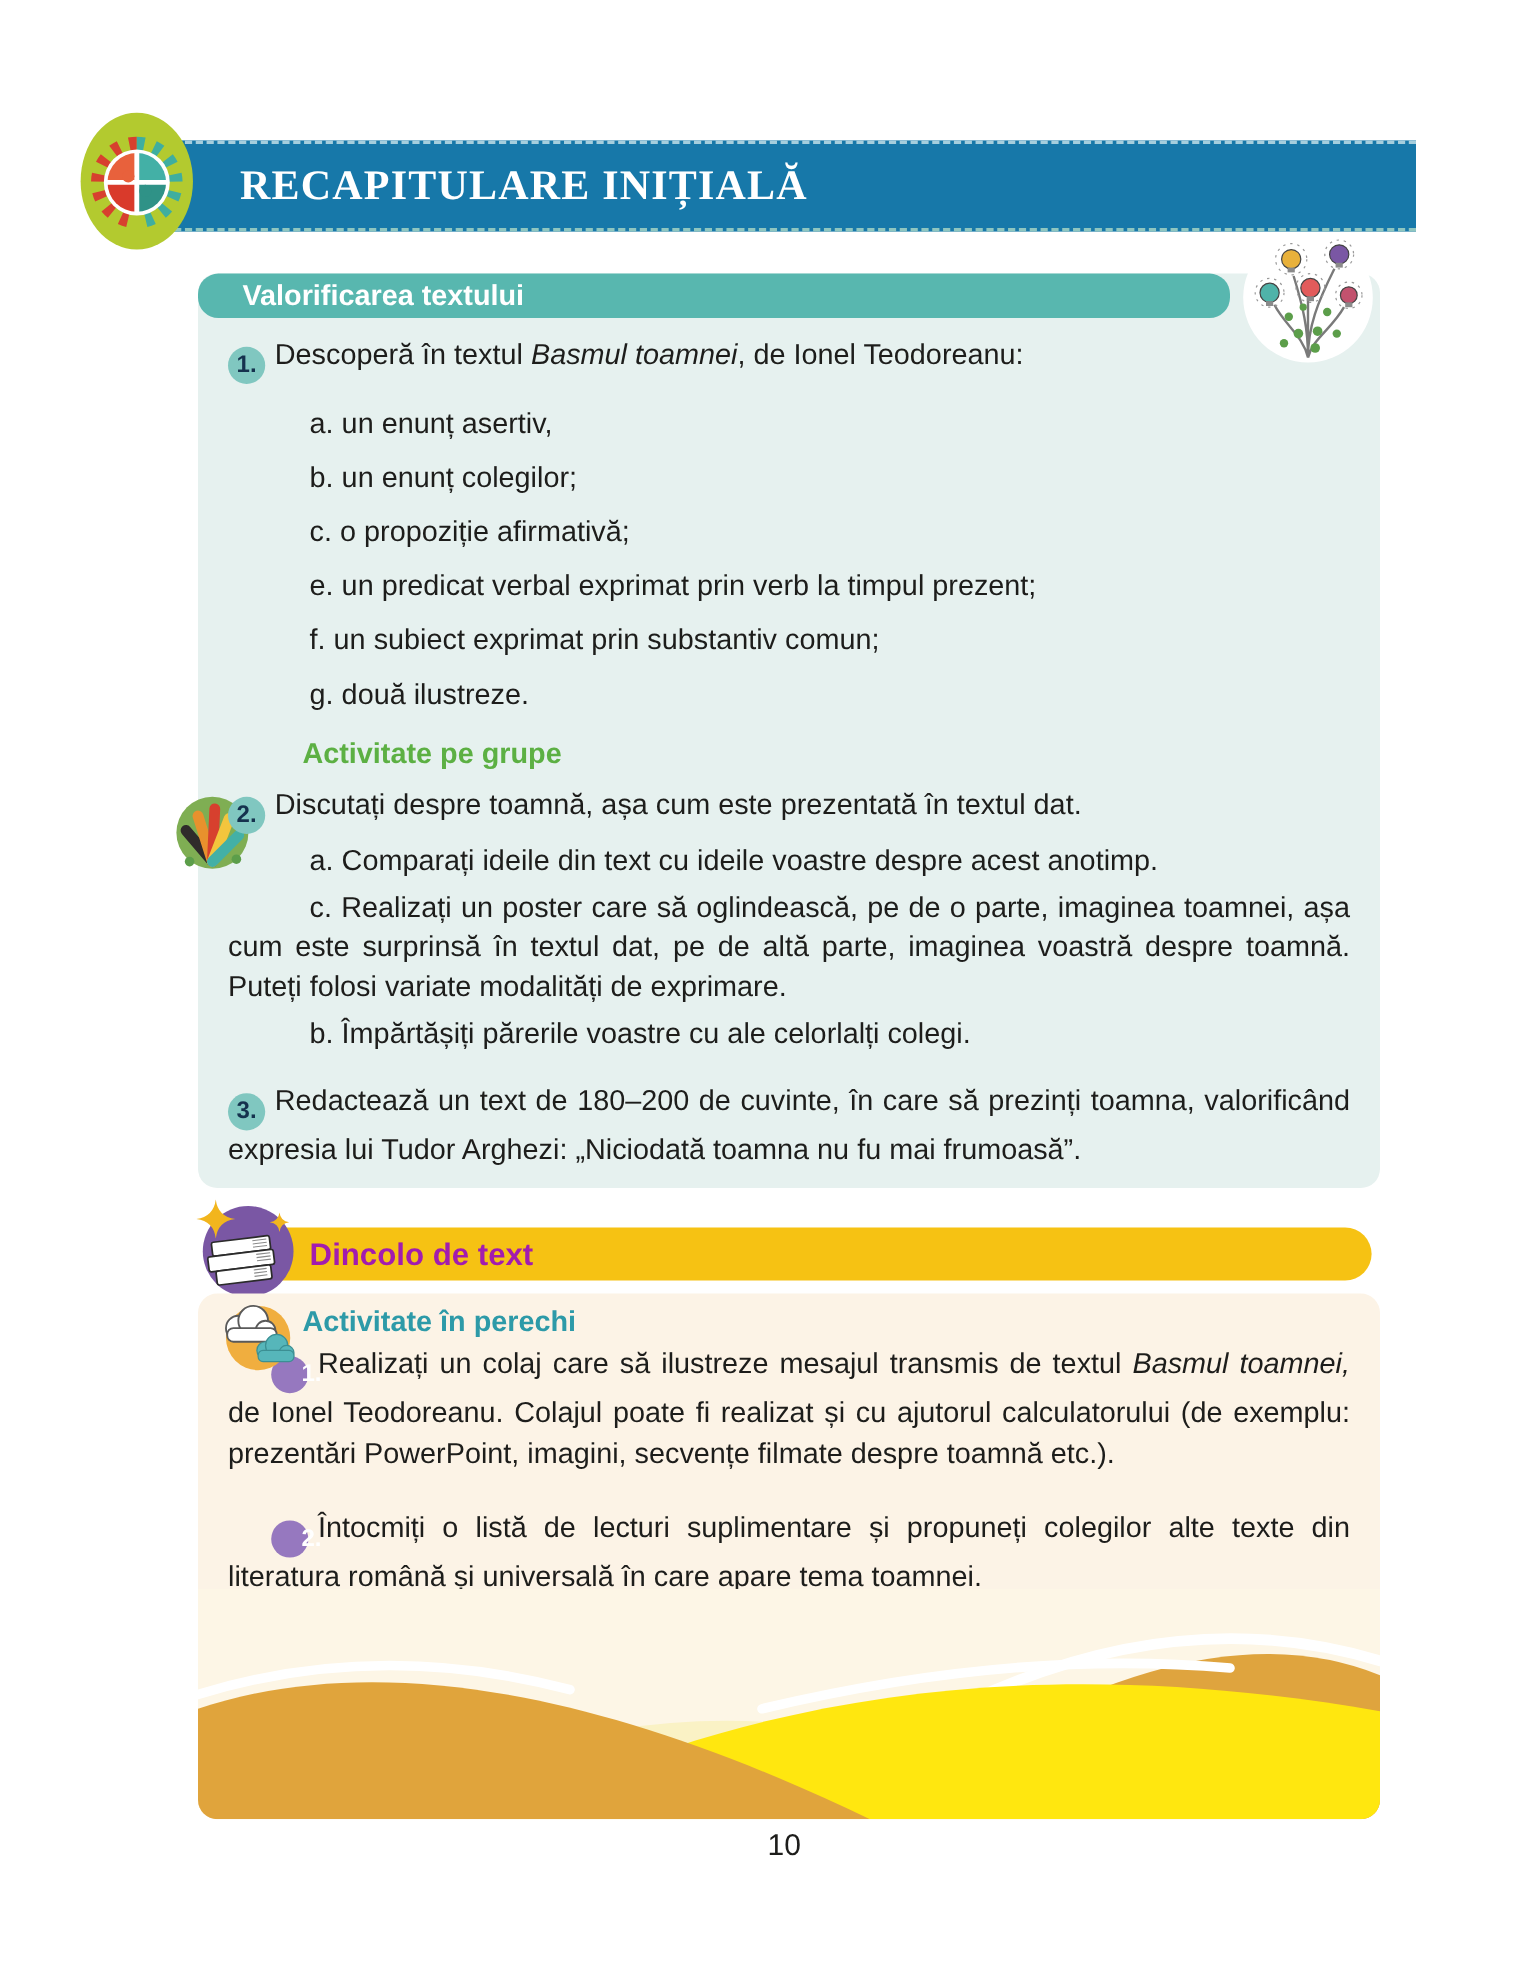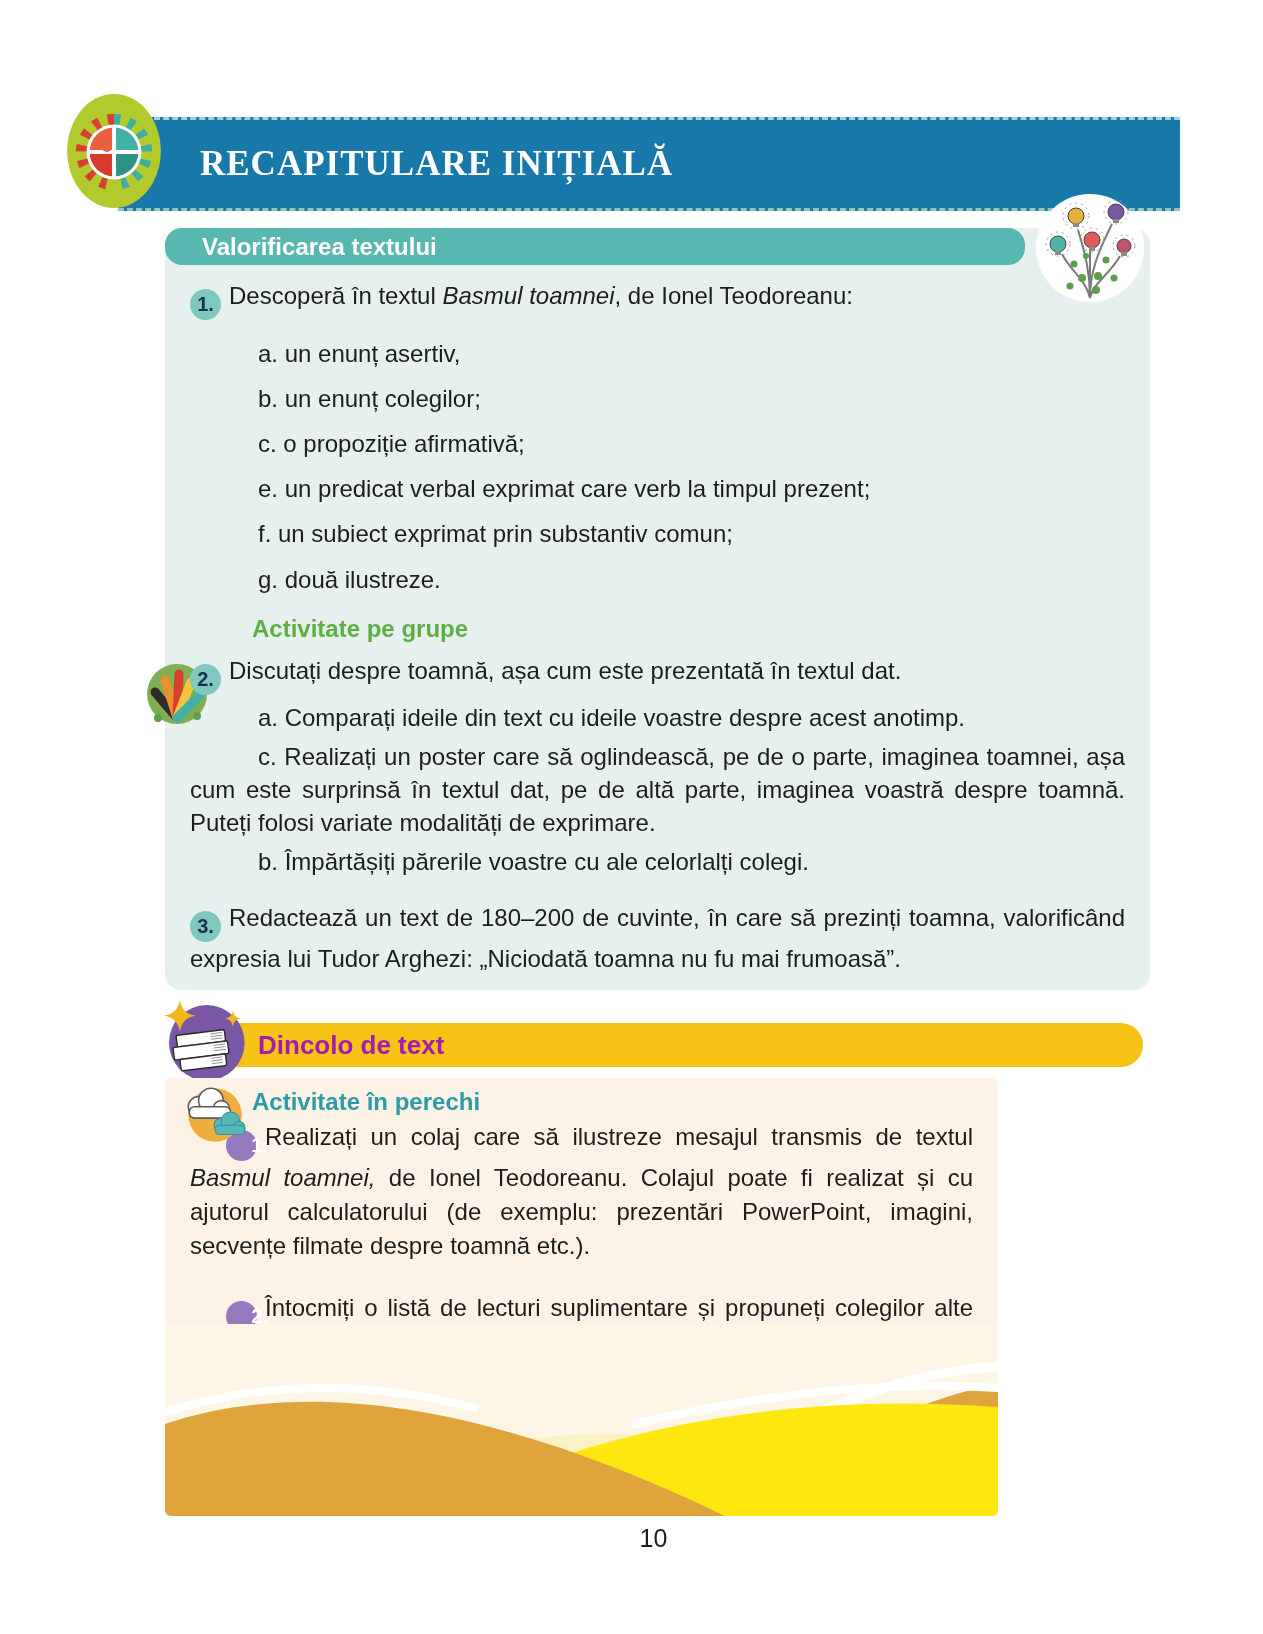--- a/index.html
+++ b/index.html
@@ -3,21 +3,21 @@
 <meta charset="utf-8">
 <style>
   html,body { margin:0; padding:0; background:#fff; }
   .page {
     position:relative; width:1263px; height:1634px; background:#fff;
     font-family:"Liberation Sans", sans-serif; color:#1d1d1b; overflow:hidden;
   }
 
   
   .topbar {
-    position:absolute; left:118px; top:117px; width:1062px; height:94px;
+    position:absolute; left:118px; top:117px; width:1062px; height:76px;
     background:#1778a9; box-sizing:border-box;
     border-top:3px dashed #a5cedd; border-bottom:3px dashed #8fc6c0;
     display:flex; align-items:center;
   }
   .topbar h1 {
     margin:0 0 0 82px; font-family:"Liberation Serif", serif;
     font-size:35px; font-weight:bold; color:#fff; letter-spacing:1px;
   }
   .gear-wrap { position:absolute; left:66px; top:93px; width:96px; height:116px; }
 
@@ -60,22 +60,22 @@
   
   .yellow-banner {
     position:absolute; left:200px; top:1023px; width:943px; height:44px;
     background:#f6c213; border-radius:24px; box-sizing:border-box;
     font-weight:bold; font-size:26px; line-height:44px; color:#a21caf; padding-left:58px;
   }
   .books-wrap { position:absolute; left:160px; top:996px; width:90px; height:90px; }
 
   
   .cream-panel {
-    position:absolute; left:165px; top:1078px; width:833px; height:438px;
-    background:#fcf3e6; border-radius:6px; overflow:hidden;text-decoration:underline;
+    position:absolute; left:165px; top:1078px; width:985px; height:438px;
+    background:#fcf3e6; border-radius:16px; overflow:hidden;text-decoration:underline;
   }
   .cream-content { position:absolute; left:25px; right:25px; top:10px; }
   .teal-head { margin:0 0 2px 62px; color:#2d9aa8; font-weight:bold; font-size:24px; }
   .ptask { font-size:24px; line-height:1.42; text-align:justify; text-indent:36px; margin:4px 0 0 0; }
   .ptask.second { margin-top:28px; }
   .cloud-wrap { position:absolute; left:-12px; top:-8px; width:68px; height:68px; }
   .hills { position:absolute; left:0; bottom:0; width:985px; height:192px; }
 
   .pagenum {
     position:absolute; left:0; right:0; top:1524px; text-align:center;
@@ -164,21 +164,21 @@
         <circle cx="13" cy="62" r="4" fill="#5c9e4a"></circle>
       </svg>
     </div>
 
     <div class="mint-content">
       <p class="task"><span class="badge teal">1.</span><span>Descoperă în textul </span><em>Basmul toamnei</em><span>, de Ionel Teodoreanu:</span></p>
 
       <p class="li1 first">a. un enunț asertiv,</p>
       <p class="li1">b. un enunț colegilor;</p>
       <p class="li1">c. o propoziție afirmativă;</p>
-      <p class="li1">e. un predicat verbal exprimat care verb la timpul prezent;</p>
+      <p class="li1">e. un predicat verbal exprimat prin verb la timpul prezent;</p>
       <p class="li1">f. un subiect exprimat prin substantiv comun;</p>
       <p class="li1">g. două ilustreze.</p>
 
       <h3 class="green-head">Activitate pe grupe</h3>
 
       <p class="task task2"><span class="badge teal">2.</span><span>Discutați despre toamnă, așa cum este prezentată în textul dat.</span></p>
       <p class="li2">a. Comparați ideile din text cu ideile voastre despre acest anotimp.</p>
       <p class="li2 wrap">c. Realizați un poster care să oglindească, pe de o parte, imaginea toamnei, așa cum este surprinsă în textul dat, pe de altă parte, imaginea voastră despre toamnă. Puteți folosi variate modalități de exprimare.</p>
       <p class="li2">b. Împărtășiți părerile voastre cu ale celorlalți colegi.</p>
 

